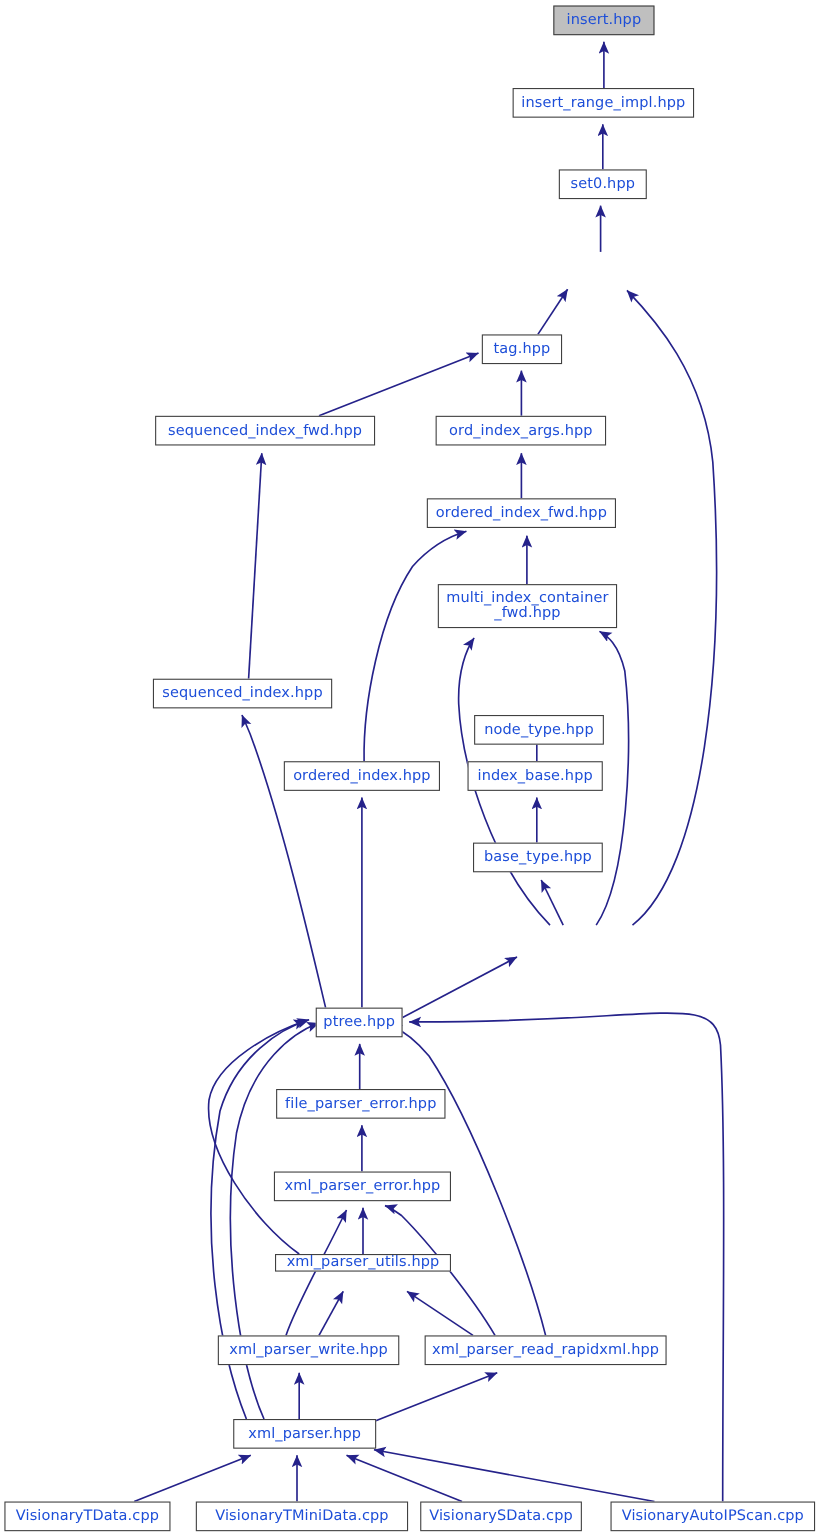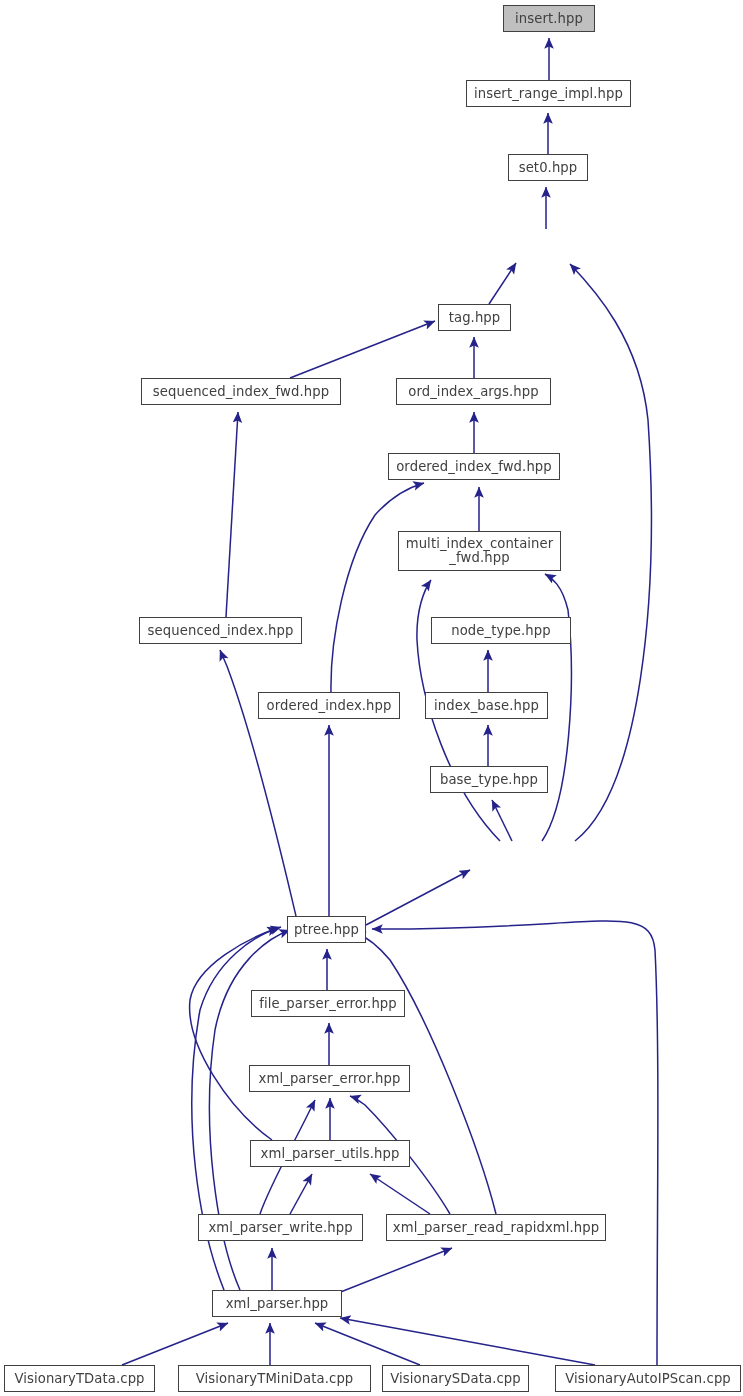--- a/index.html
+++ b/index.html
@@ -29,21 +29,21 @@
     left: 0;
     top: 0;
     width: 743px;
     height: 1396px;
   }
   .node {
     position: absolute;
     box-sizing: border-box;
     border: 1px solid #404040;
     background: #ffffff;
-    color: #404040;
+    color: #1d4ed8;
     font-size: 13.2px;
     line-height: 1.04;
     display: flex;
     align-items: center;
     justify-content: center;
     text-align: center;
     white-space: pre;
     letter-spacing: 0.1px;
   }
   .node.highlight {
@@ -108,28 +108,28 @@
       <div class="node highlight" style="left: 503px; top: 5px; width: 92px; height: 27px;"><span class="label">insert.hpp</span></div>
       <div class="node" style="left: 466px; top: 80px; width: 165px; height: 27px;"><span class="label">insert_range_impl.hpp</span></div>
       <div class="node" style="left: 508px; top: 154px; width: 80px; height: 27px;"><span class="label">set0.hpp</span></div>
       <div class="node" style="left: 438px; top: 304px; width: 73px; height: 27px;"><span class="label">tag.hpp</span></div>
       <div class="node" style="left: 141px; top: 378px; width: 200px; height: 27px;"><span class="label">sequenced_index_fwd.hpp</span></div>
       <div class="node" style="left: 396px; top: 378px; width: 155px; height: 27px;"><span class="label">ord_index_args.hpp</span></div>
       <div class="node" style="left: 388px; top: 453px; width: 172px; height: 27px;"><span class="label">ordered_index_fwd.hpp</span></div>
       <div class="node" style="left: 398px; top: 531px; width: 163px; height: 40px;"><span class="label">multi_index_container
 _fwd.hpp</span></div>
       <div class="node" style="left: 139px; top: 617px; width: 163px; height: 27px;"><span class="label">sequenced_index.hpp</span></div>
-      <div class="node" style="left: 431px; top: 617px; width: 140px; height: 27px;"><span class="label">node_type.hpp</span></div>
+      <div class="node" style="left: 431px; top: 650px; width: 118px; height: 27px;"><span class="label">node_type.hpp</span></div>
       <div class="node" style="left: 258px; top: 692px; width: 142px; height: 27px;"><span class="label">ordered_index.hpp</span></div>
       <div class="node" style="left: 425px; top: 692px; width: 123px; height: 27px;"><span class="label">index_base.hpp</span></div>
       <div class="node" style="left: 430px; top: 766px; width: 118px; height: 27px;"><span class="label">base_type.hpp</span></div>
       <div class="node" style="left: 287px; top: 916px; width: 79px; height: 27px;"><span class="label">ptree.hpp</span></div>
       <div class="node" style="left: 251px; top: 990px; width: 154px; height: 27px;"><span class="label">file_parser_error.hpp</span></div>
       <div class="node" style="left: 249px; top: 1065px; width: 161px; height: 27px;"><span class="label">xml_parser_error.hpp</span></div>
-      <div class="node" style="left: 250px; top: 1140px; width: 160px; height: 27px;"><span class="label">xml_parser_utils.hpp</span></div>
+      <div class="node" style="left: 250px; top: 1140px; width: 160px; height: 16px;"><span class="label">xml_parser_utils.hpp</span></div>
       <div class="node" style="left: 198px; top: 1214px; width: 165px; height: 27px;"><span class="label">xml_parser_write.hpp</span></div>
       <div class="node" style="left: 386px; top: 1214px; width: 220px; height: 27px;"><span class="label">xml_parser_read_rapidxml.hpp</span></div>
       <div class="node" style="left: 212px; top: 1290px; width: 130px; height: 27px;"><span class="label">xml_parser.hpp</span></div>
       <div class="node" style="left: 4px; top: 1365px; width: 151px; height: 27px;"><span class="label">VisionaryTData.cpp</span></div>
       <div class="node" style="left: 178px; top: 1365px; width: 193px; height: 27px;"><span class="label">VisionaryTMiniData.cpp</span></div>
       <div class="node" style="left: 382px; top: 1365px; width: 147px; height: 27px;"><span class="label">VisionarySData.cpp</span></div>
       <div class="node" style="left: 555px; top: 1365px; width: 186px; height: 27px;"><span class="label">VisionaryAutoIPScan.cpp</span></div>
     </div>
 </div>
 

